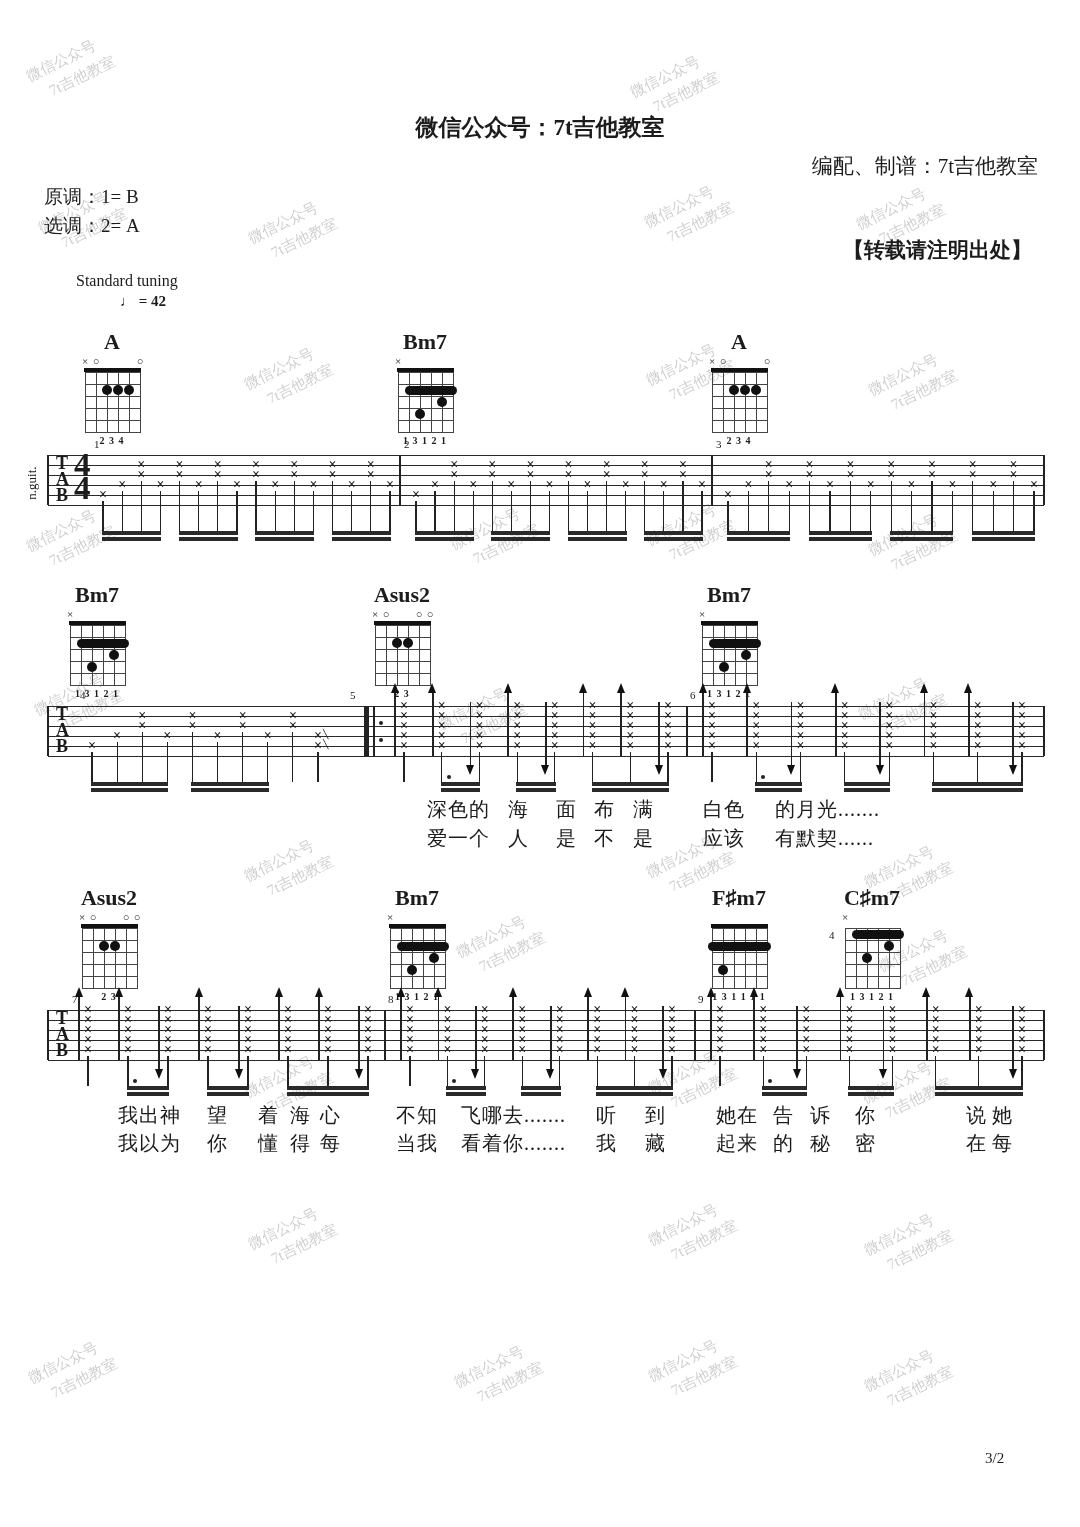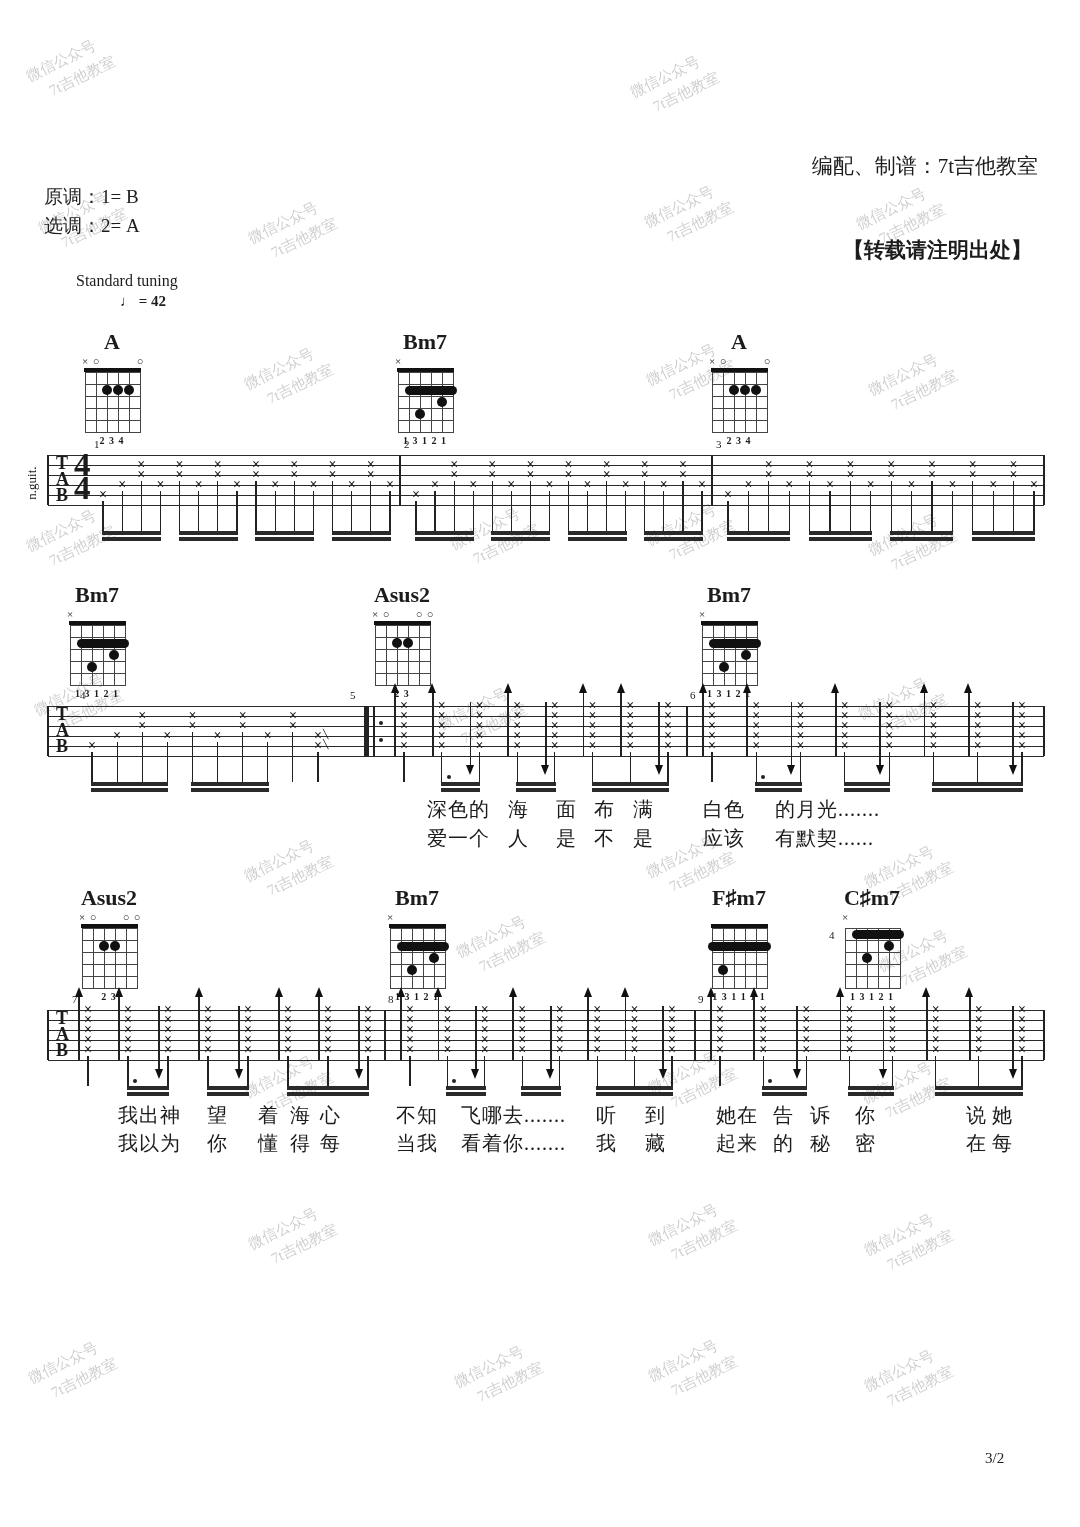--- a/index.html
+++ b/index.html
@@ -148,20 +148,21 @@
       <div class="wm" style="position: absolute; left: 650px; top: 1346px;">
         <div>微信公众号</div>
         <div class="l2">7t吉他教室</div>
       </div>
       <div class="wm" style="position: absolute; left: 866px; top: 1356px;">
         <div>微信公众号</div>
         <div class="l2">7t吉他教室</div>
       </div>
     </div>
 
+  <div class="abs hdr subtitle">微信公众号：7t吉他教室</div>
   <div class="abs hdr credit">编配、制谱：7t吉他教室</div>
   <div class="abs hdr key1">原调：1= B</div>
   <div class="abs hdr key2">选调：2= A</div>
   <div class="abs hdr notice">【转载请注明出处】</div>
   <div class="abs hdr tuning">Standard tuning</div>
   <div class="abs hdr tempo">
     <span>♩</span><span> = 42</span>
   </div>
 
   <div id="score">

